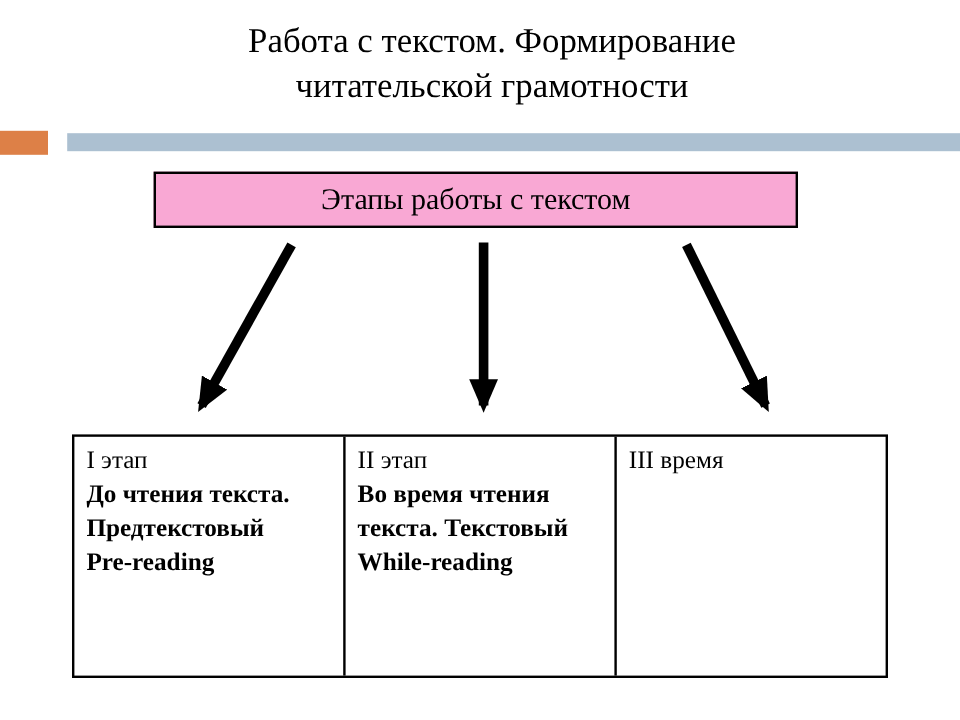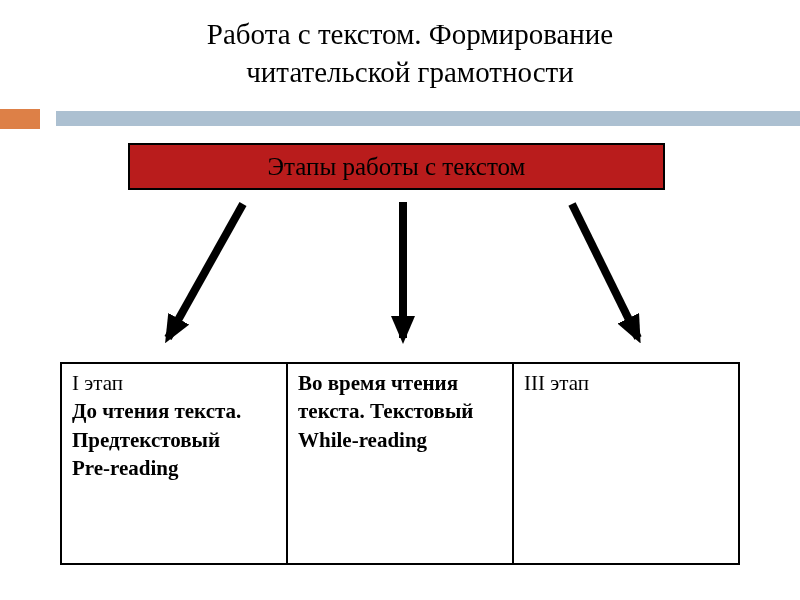--- a/index.html
+++ b/index.html
@@ -37,21 +37,21 @@
     position: absolute; left: 56px; top: 3px;
     right: 0; height: 15px;
     background: #ACC0D1;
   }
 
   .root-box {
     position: absolute;
     left: 128px; top: 143px;
     width: 537px; height: 47px;
     border: 2px solid #000;
-    background: #b91c1c;
+    background: #f9a8d4;
     display: flex;
     align-items: center;
     justify-content: center;
     font-size: 25px;
   }
 
   .arrows-layer {
     position: absolute;
     left: 0; top: 196px;
     width: 800px; height: 165px;
@@ -107,24 +107,25 @@
   <div class="stages-table">
 
     <div class="stage-cell">
       <div class="stage-heading">I этап</div>
       <div class="stage-body">До чтения текста.
 Предтекстовый
 Pre-reading</div>
     </div>
 
     <div class="stage-cell">
+      <div class="stage-heading">II этап</div>
       <div class="stage-body">Во время чтения
 текста. Текстовый
 While-reading</div>
     </div>
 
     <div class="stage-cell">
-      <div class="stage-heading">III этап</div>
+      <div class="stage-heading">III время</div>
     </div>
 
   </div>
 
 </div>
 
 </body></html>

